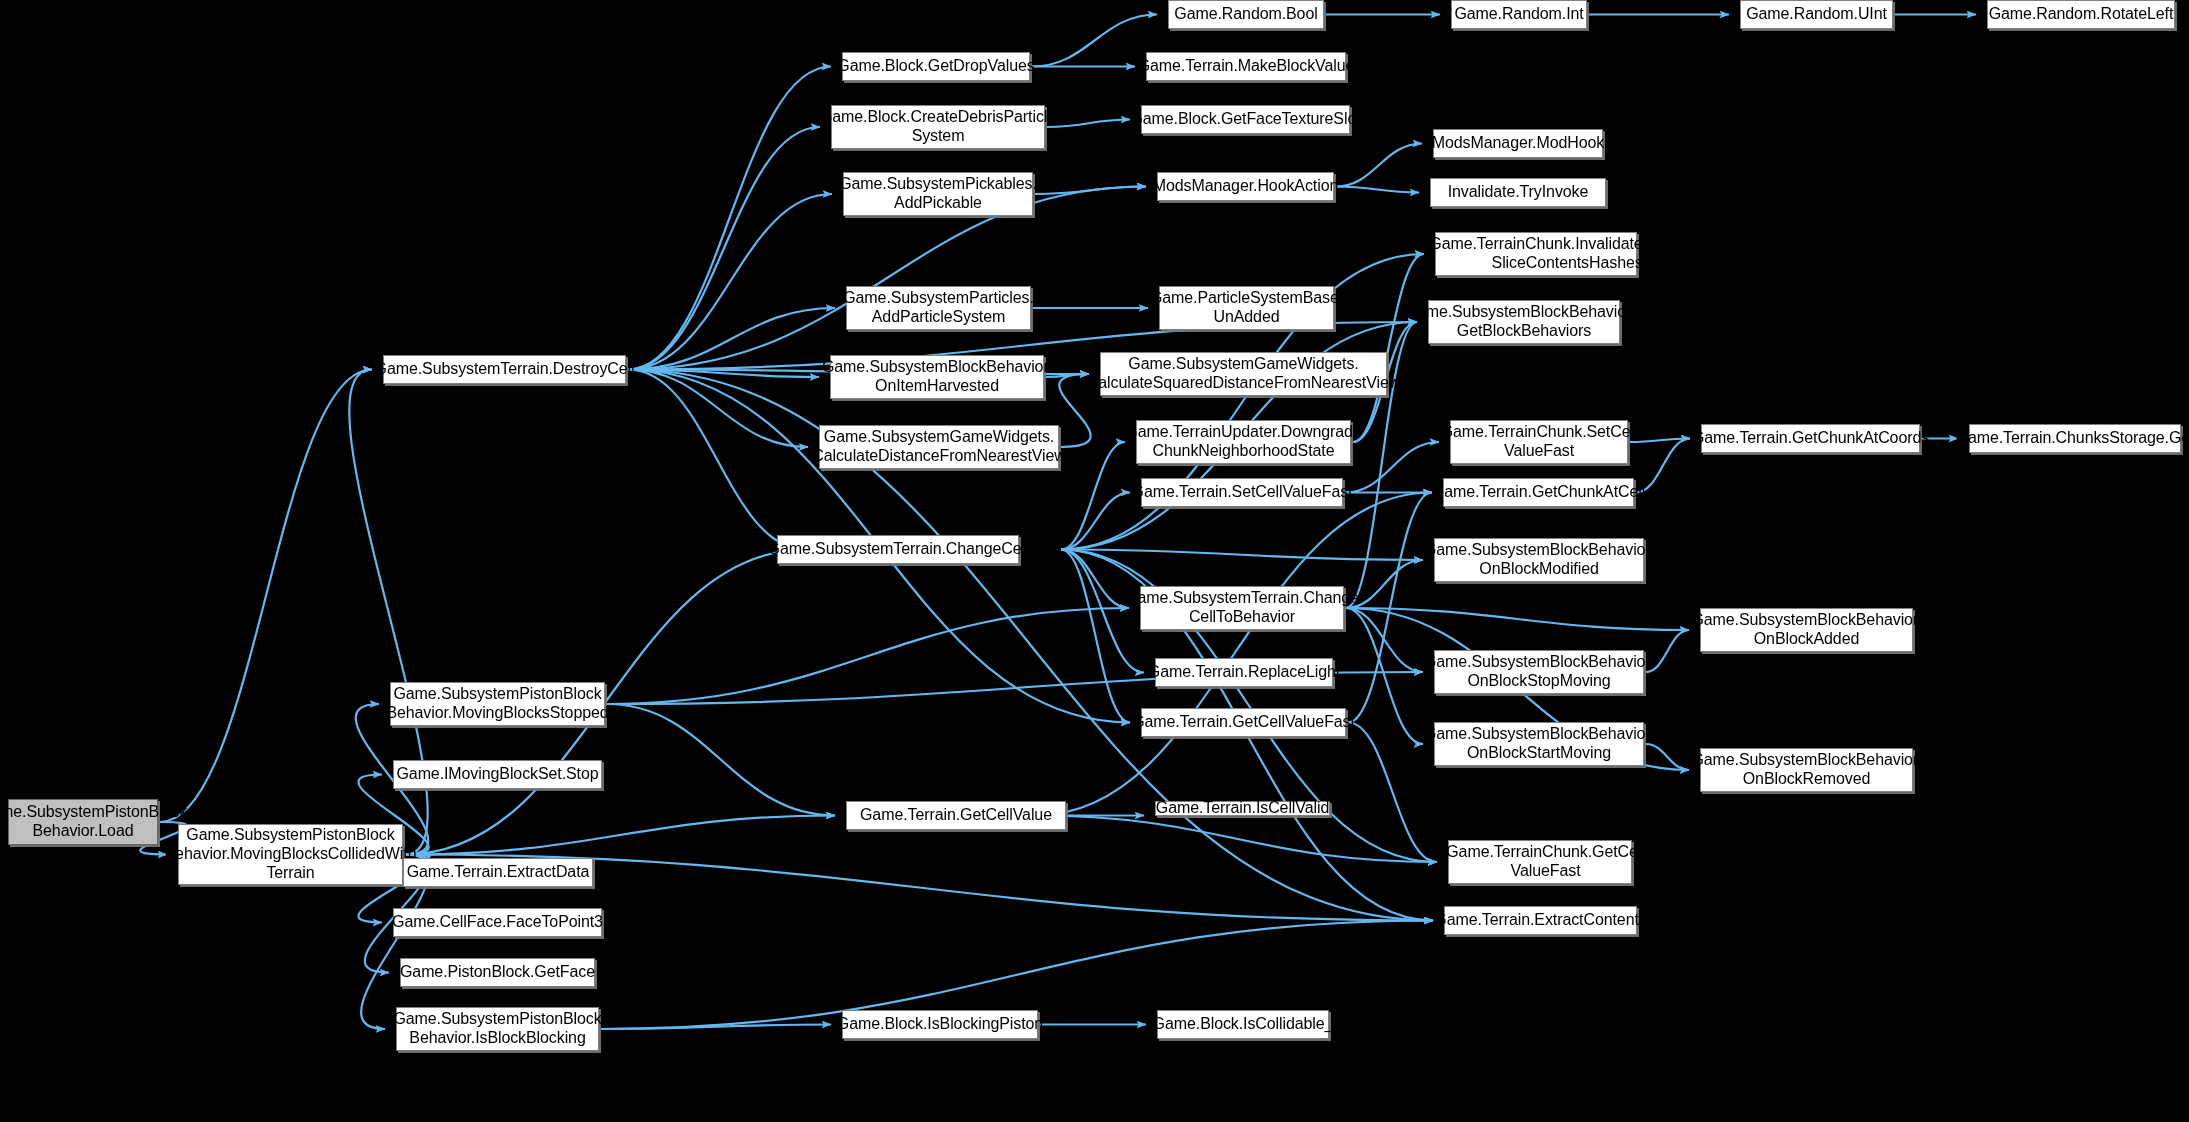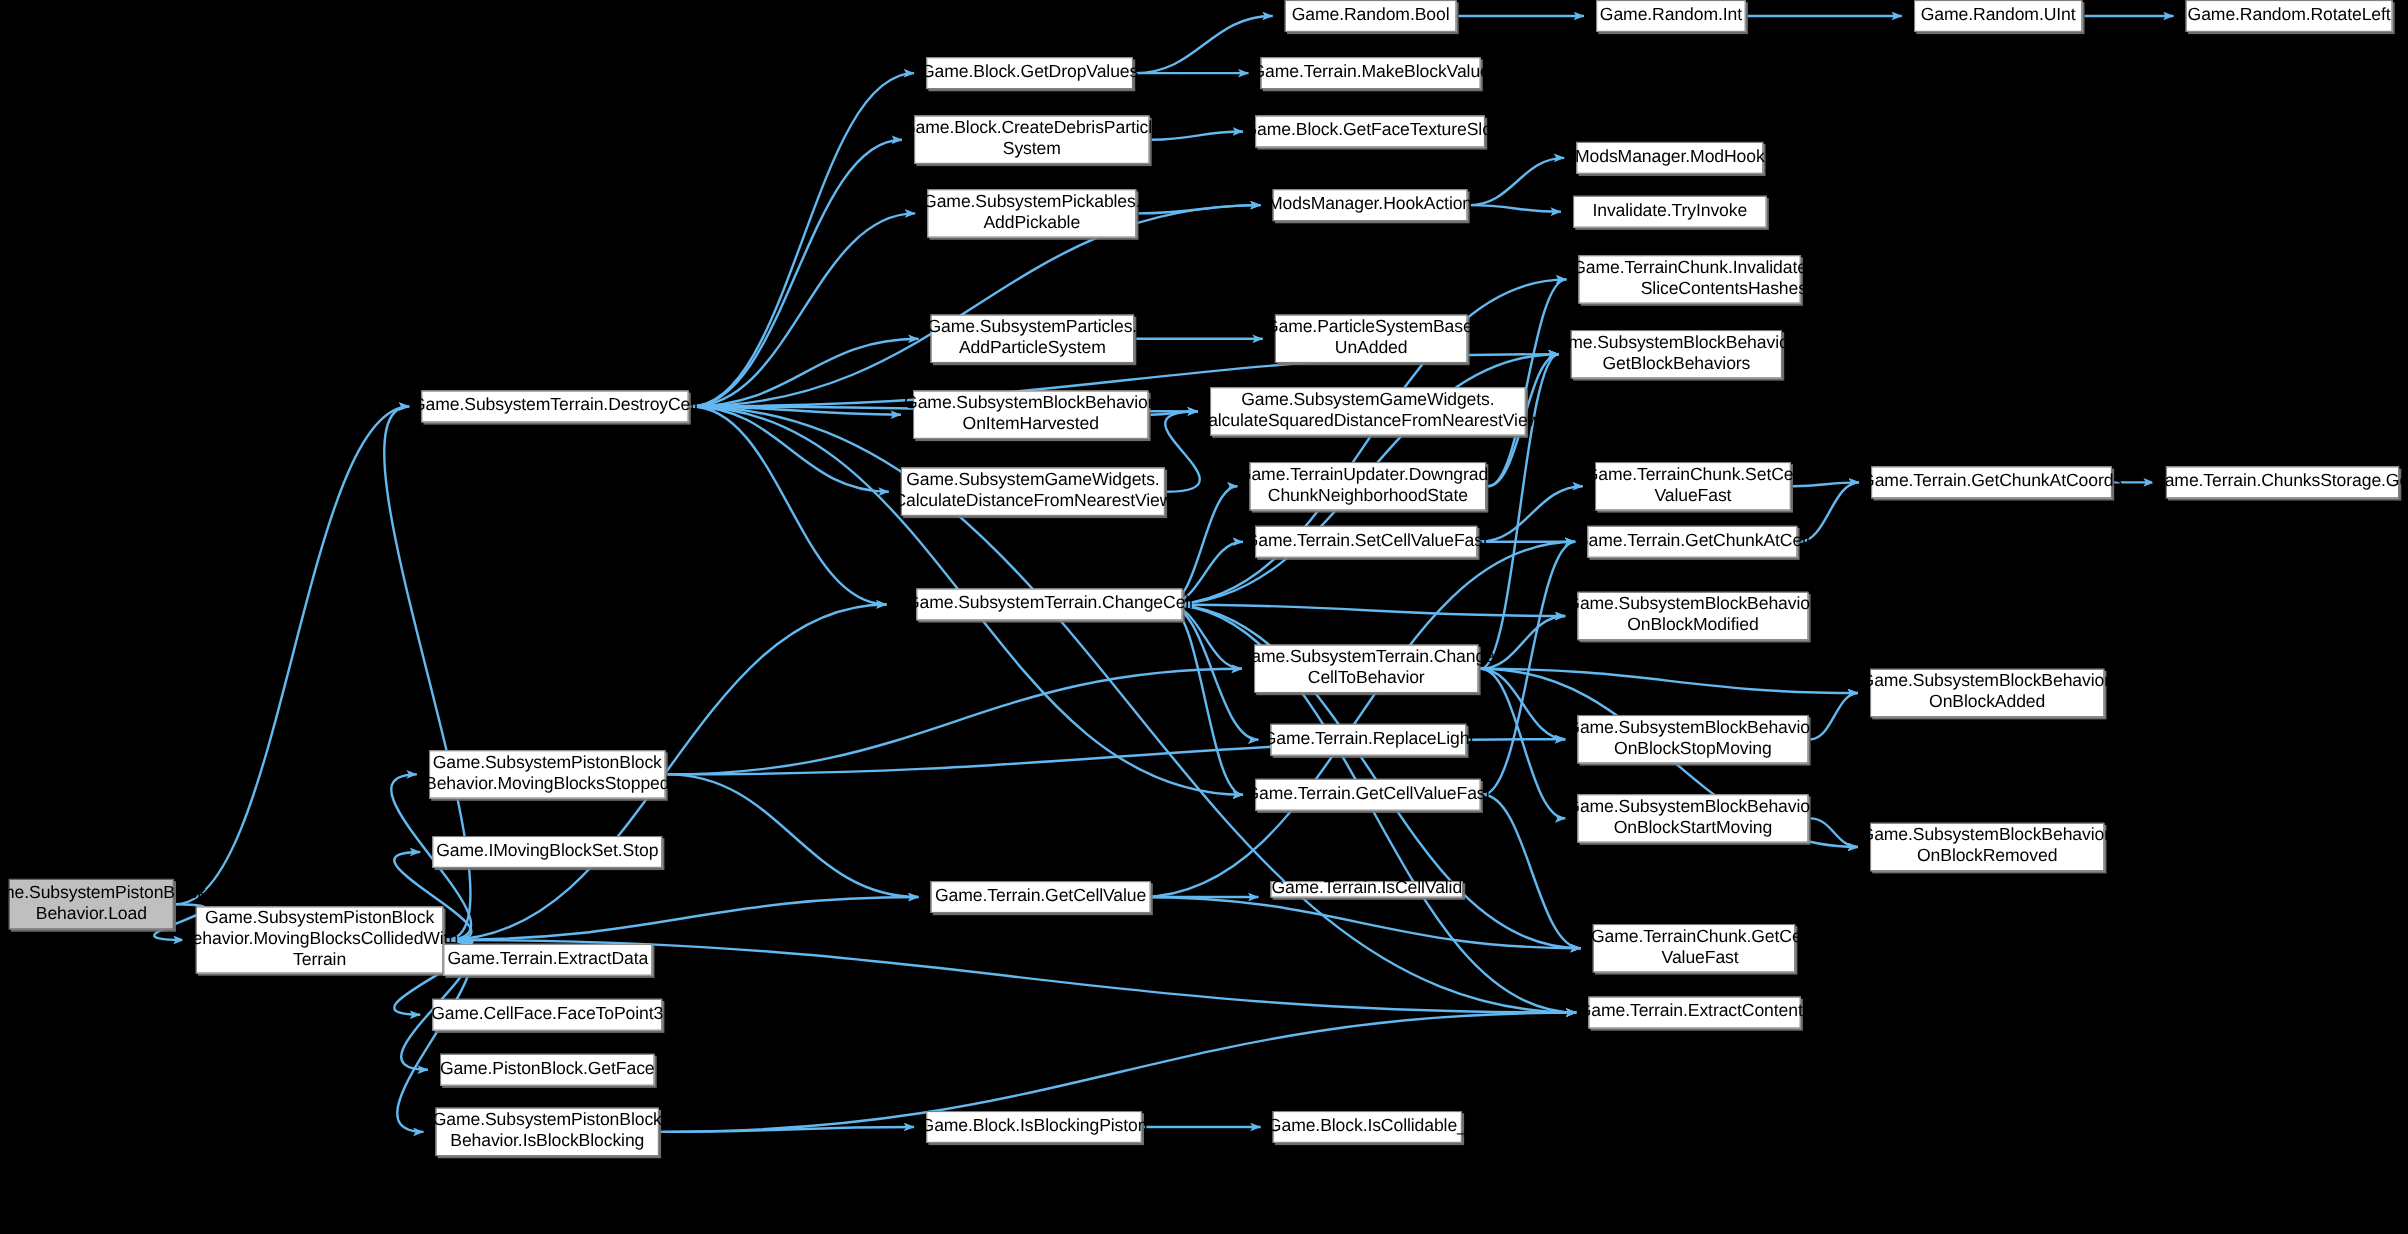--- a/index.html
+++ b/index.html
@@ -149,22 +149,22 @@
       <div class="node" style="left: 831px; top: 105px; width: 214px; height: 44px;">Game.Block.CreateDebrisParticle
 System</div>
       <div class="node" style="left: 843px; top: 172px; width: 190px; height: 44px;">Game.SubsystemPickables.
 AddPickable</div>
       <div class="node" style="left: 846px; top: 286px; width: 185px; height: 44px;">Game.SubsystemParticles.
 AddParticleSystem</div>
       <div class="node" style="left: 830px; top: 355px; width: 214px; height: 44px;">Game.SubsystemBlockBehavior.
 OnItemHarvested</div>
       <div class="node" style="left: 819px; top: 425px; width: 240px; height: 44px;">Game.SubsystemGameWidgets.
 CalculateDistanceFromNearestView</div>
-      <div class="node" style="left: 833px; top: 535px; width: 242px; height: 29px;">Game.SubsystemTerrain.ChangeCell</div>
-      <div class="node" style="left: 846px; top: 801px; width: 200px; height: 29px;">Game.Terrain.GetCellValue</div>
+      <div class="node" style="left: 777px; top: 535px; width: 242px; height: 29px;">Game.SubsystemTerrain.ChangeCell</div>
+      <div class="node" style="left: 846px; top: 801px; width: 220px; height: 29px;">Game.Terrain.GetCellValue</div>
       <div class="node" style="left: 842px; top: 1010px; width: 196px; height: 29px;">Game.Block.IsBlockingPiston</div>
       <div class="node" style="left: 1168px; top: 0px; width: 156px; height: 29px;">Game.Random.Bool</div>
       <div class="node" style="left: 1146px; top: 52px; width: 200px; height: 29px;">Game.Terrain.MakeBlockValue</div>
       <div class="node" style="left: 1141px; top: 105px; width: 209px; height: 29px;">Game.Block.GetFaceTextureSlot</div>
       <div class="node" style="left: 1157px; top: 172px; width: 177px; height: 29px;">ModsManager.HookAction</div>
       <div class="node" style="left: 1159px; top: 286px; width: 175px; height: 44px;">Game.ParticleSystemBase.
 UnAdded</div>
       <div class="node" style="left: 1100px; top: 352px; width: 287px; height: 44px;">Game.SubsystemGameWidgets.
 CalculateSquaredDistanceFromNearestView</div>
       <div class="node" style="left: 1136px; top: 420px; width: 215px; height: 44px;">Game.TerrainUpdater.Downgrade

